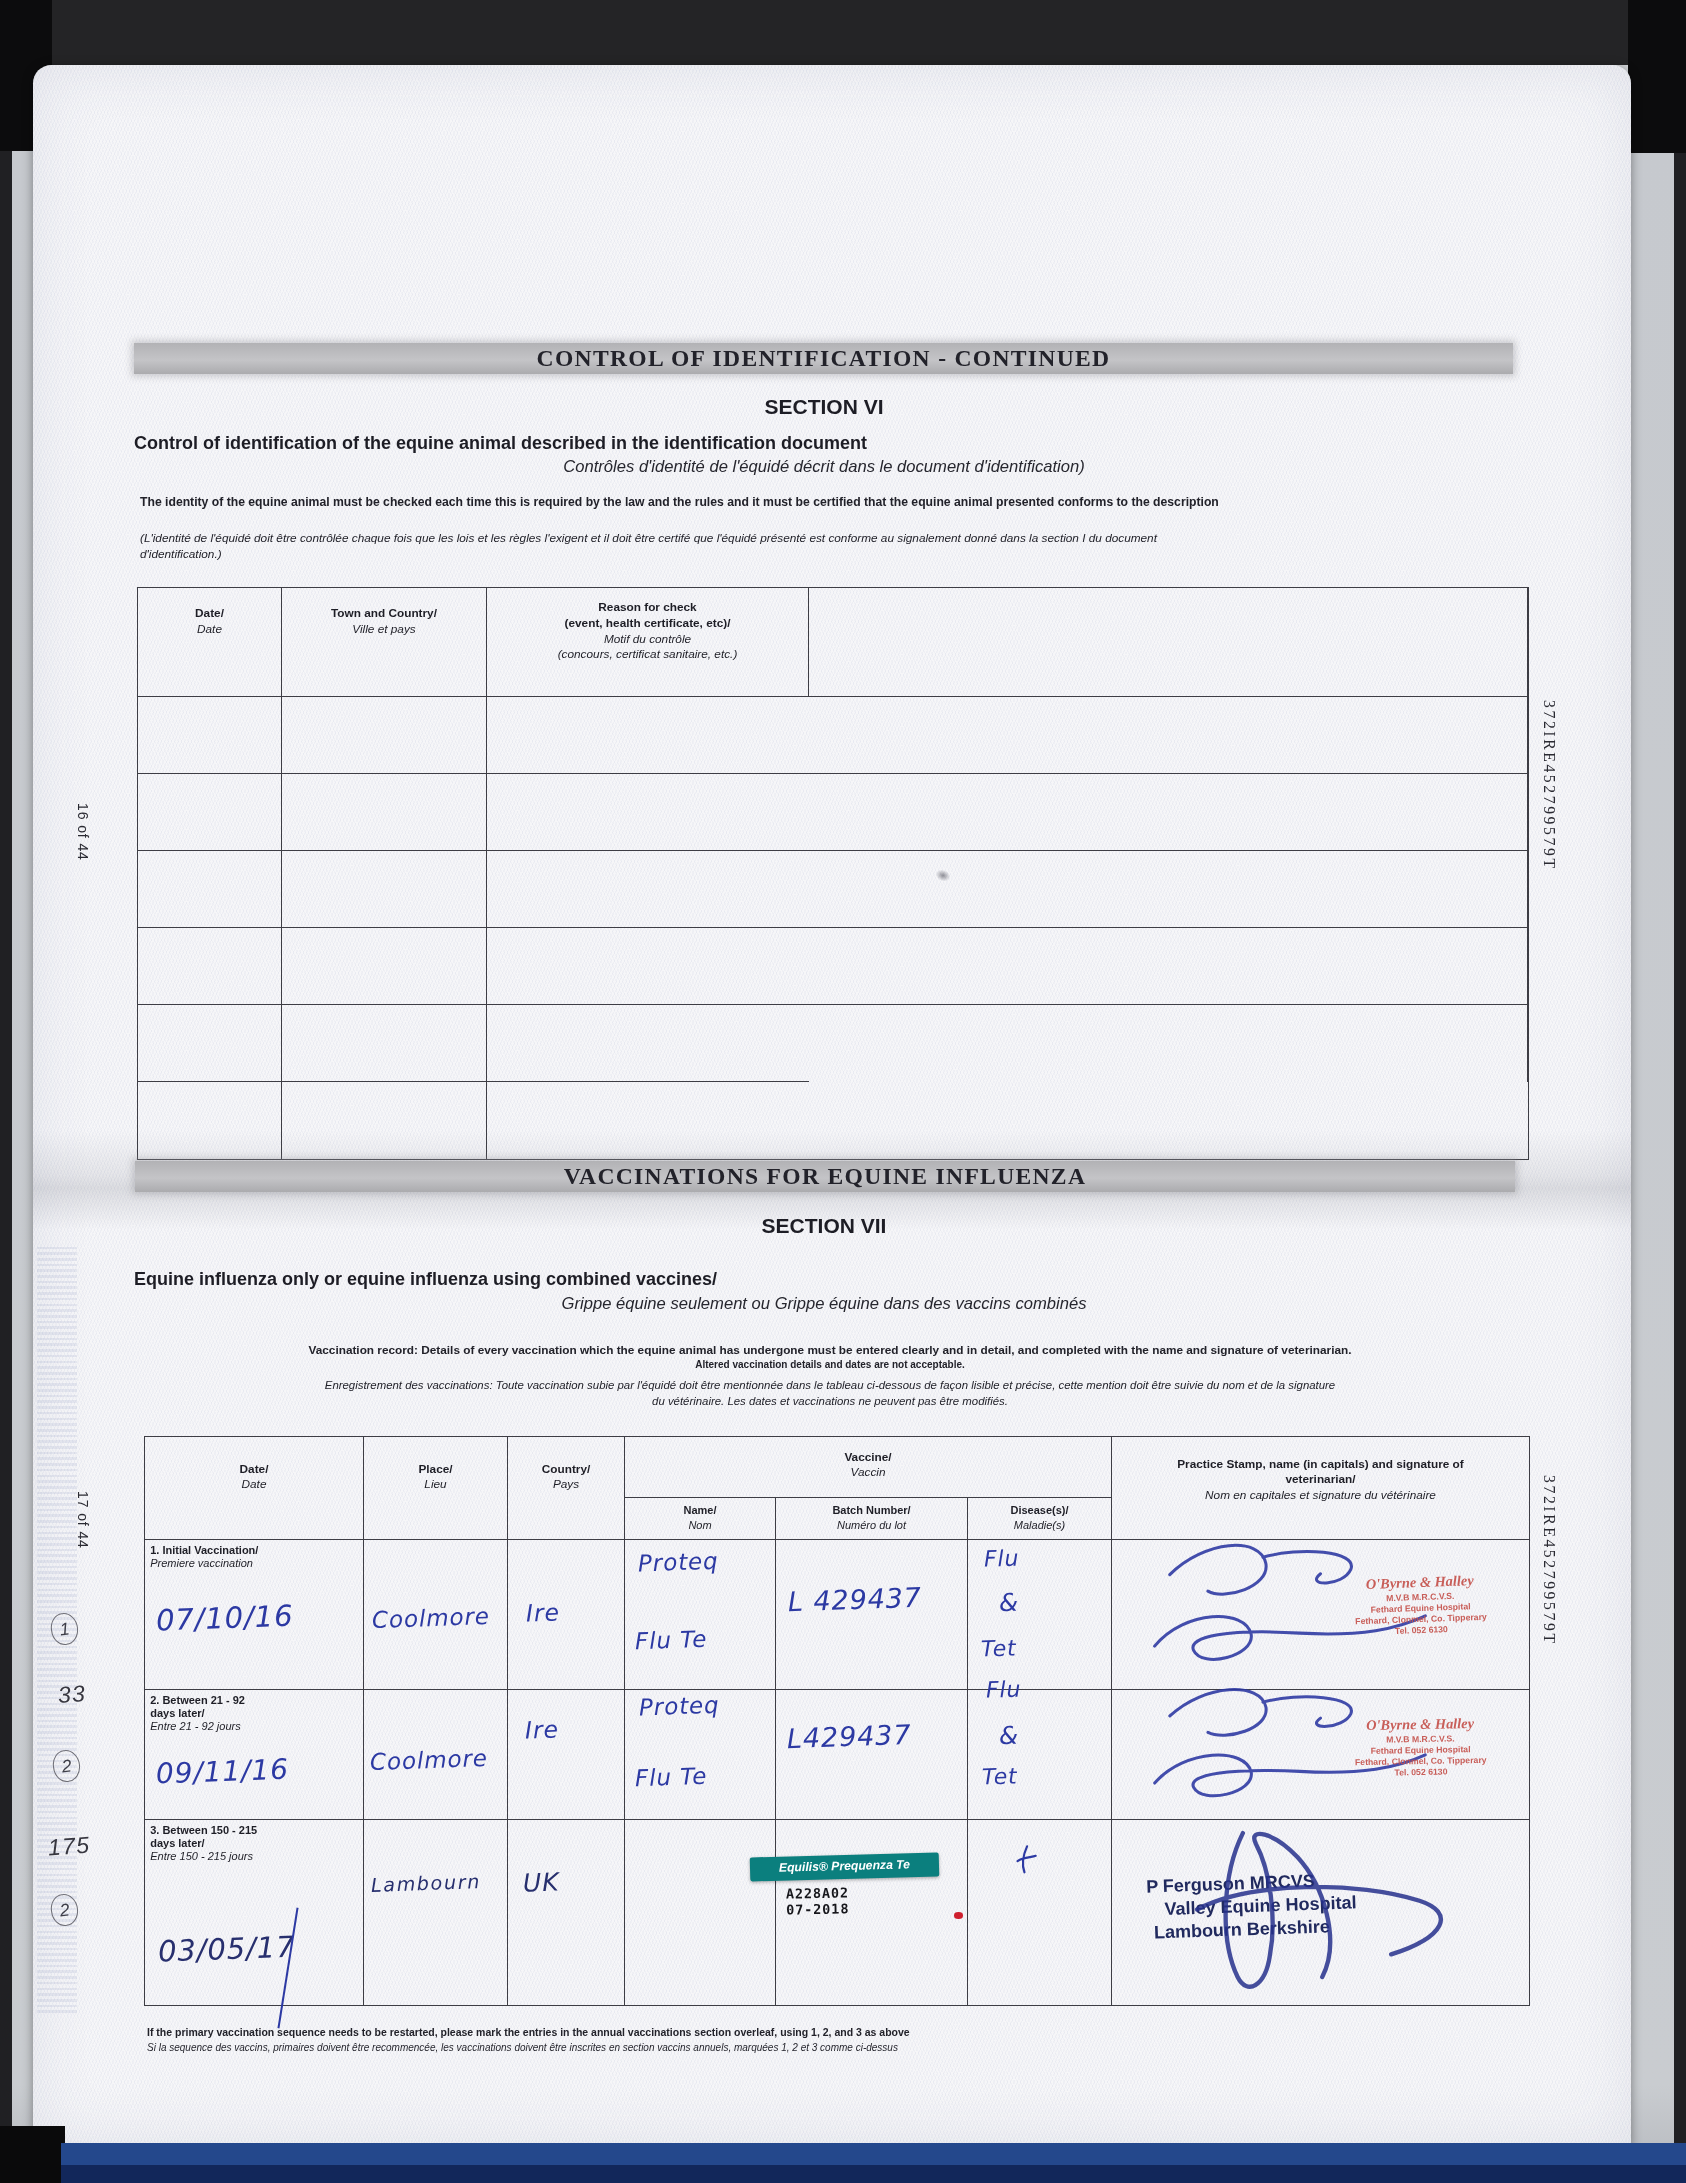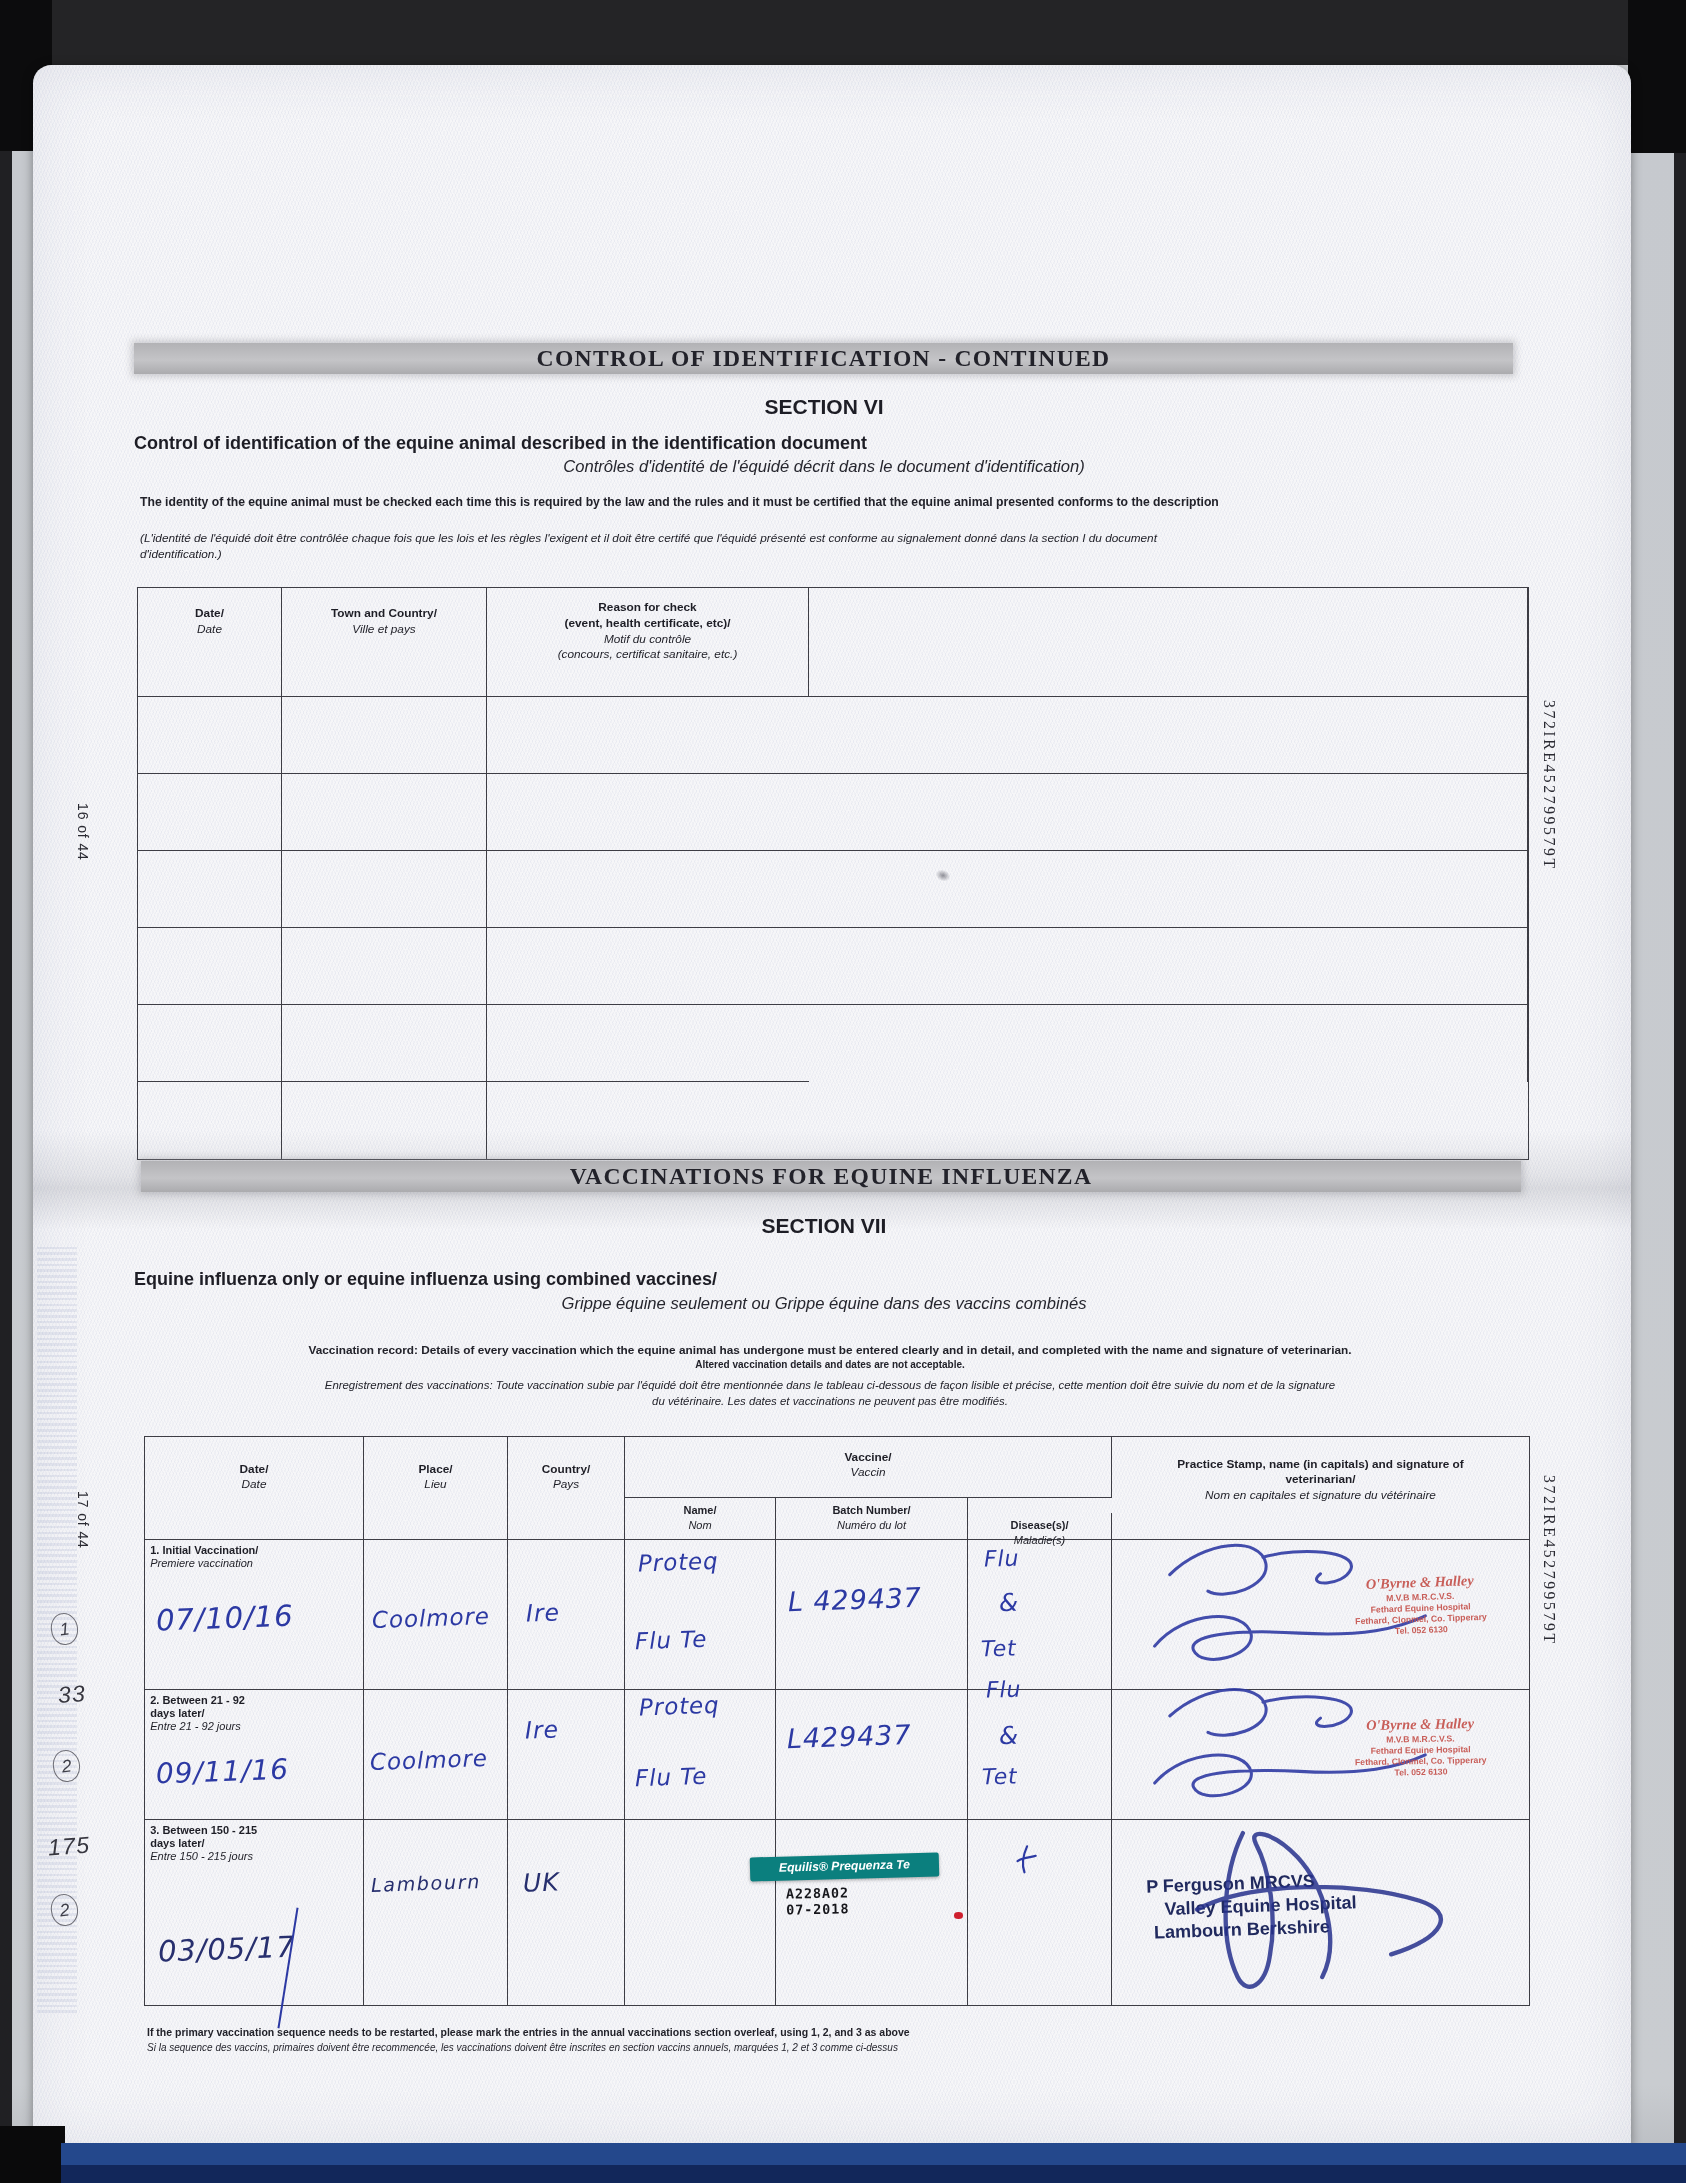--- a/index.html
+++ b/index.html
@@ -163,21 +163,21 @@
       <div class="id-cell"></div>
         <div class="id-cell"></div>
         <div class="id-cell"></div>
         <div class="id-cell lastcol"></div>
       <div class="id-cell lastrow"></div>
         <div class="id-cell lastrow"></div>
         <div class="id-cell lastrow"></div>
         <div class="id-cell lastcol lastrow"></div>
     </div>
 
-    <div class="banner" style="left:108px; top:1096px; width:1380px;">VACCINATIONS FOR EQUINE INFLUENZA</div>
+    <div class="banner" style="left:102px; top:1096px; width:1380px;">VACCINATIONS FOR EQUINE INFLUENZA</div>
 
     <div class="sec-label" style="top:1149px;">SECTION VII</div>
     <div class="title-en" style="top:1204px;">Equine influenza only or equine influenza using combined vaccines/</div>
     <div class="title-fr" style="top:1229px;">Grippe équine seulement ou Grippe équine dans des vaccins combinés</div>
 
     <div class="intro b center" style="top:1278px; font-size:11.8px;">Vaccination record: Details of every vaccination which the equine animal has undergone must be entered clearly and in detail, and completed with the name and signature of veterinarian.</div>
     <div class="intro b center" style="top:1294px; font-size:10px;">Altered vaccination details and dates are not acceptable.</div>
     <div class="intro i center" style="top:1314px; font-size:11.4px;">Enregistrement des vaccinations: Toute vaccination subie par l'équidé doit être mentionnée dans le tableau ci-dessous de façon lisible et précise, cette mention doit être suivie du nom et de la signature</div>
     <div class="intro i center" style="top:1330px; font-size:11.4px;">du vétérinaire. Les dates et vaccinations ne peuvent pas être modifiés.</div>
 
@@ -204,21 +204,21 @@
         <div class="i">Nom en capitales et signature du vétérinaire</div>
       </div>
       <div class="vt-cell vt-head" style="grid-area:2/4/3/5; padding-top:5.2px; font-size:11px;">
         <div class="b">Name/</div>
         <div class="i">Nom</div>
       </div>
       <div class="vt-cell vt-head" style="grid-area:2/5/3/6; padding-top:5.2px; font-size:11px;">
         <div class="b">Batch Number/</div>
         <div class="i">Numéro du lot</div>
       </div>
-      <div class="vt-cell vt-head" style="grid-area:2/6/3/7; padding-top:5.2px; font-size:11px;margin-top:15px;">
+      <div class="vt-cell vt-head" style="grid-area:2/6/3/7; padding-top:5.2px; font-size:11px;">
         <div class="b">Disease(s)/</div>
         <div class="i">Maladie(s)</div>
       </div>
 
       <div class="vt-cell" style="grid-area:3/1/4/2;">
         <div class="row-label">
           <div class="b">1. Initial Vaccination/</div>
           <div class="i">Premiere vaccination</div>
         </div>
         <span class="hw" style="left:11.4px; top:61px; font-size:29px;">07/10/16</span>

